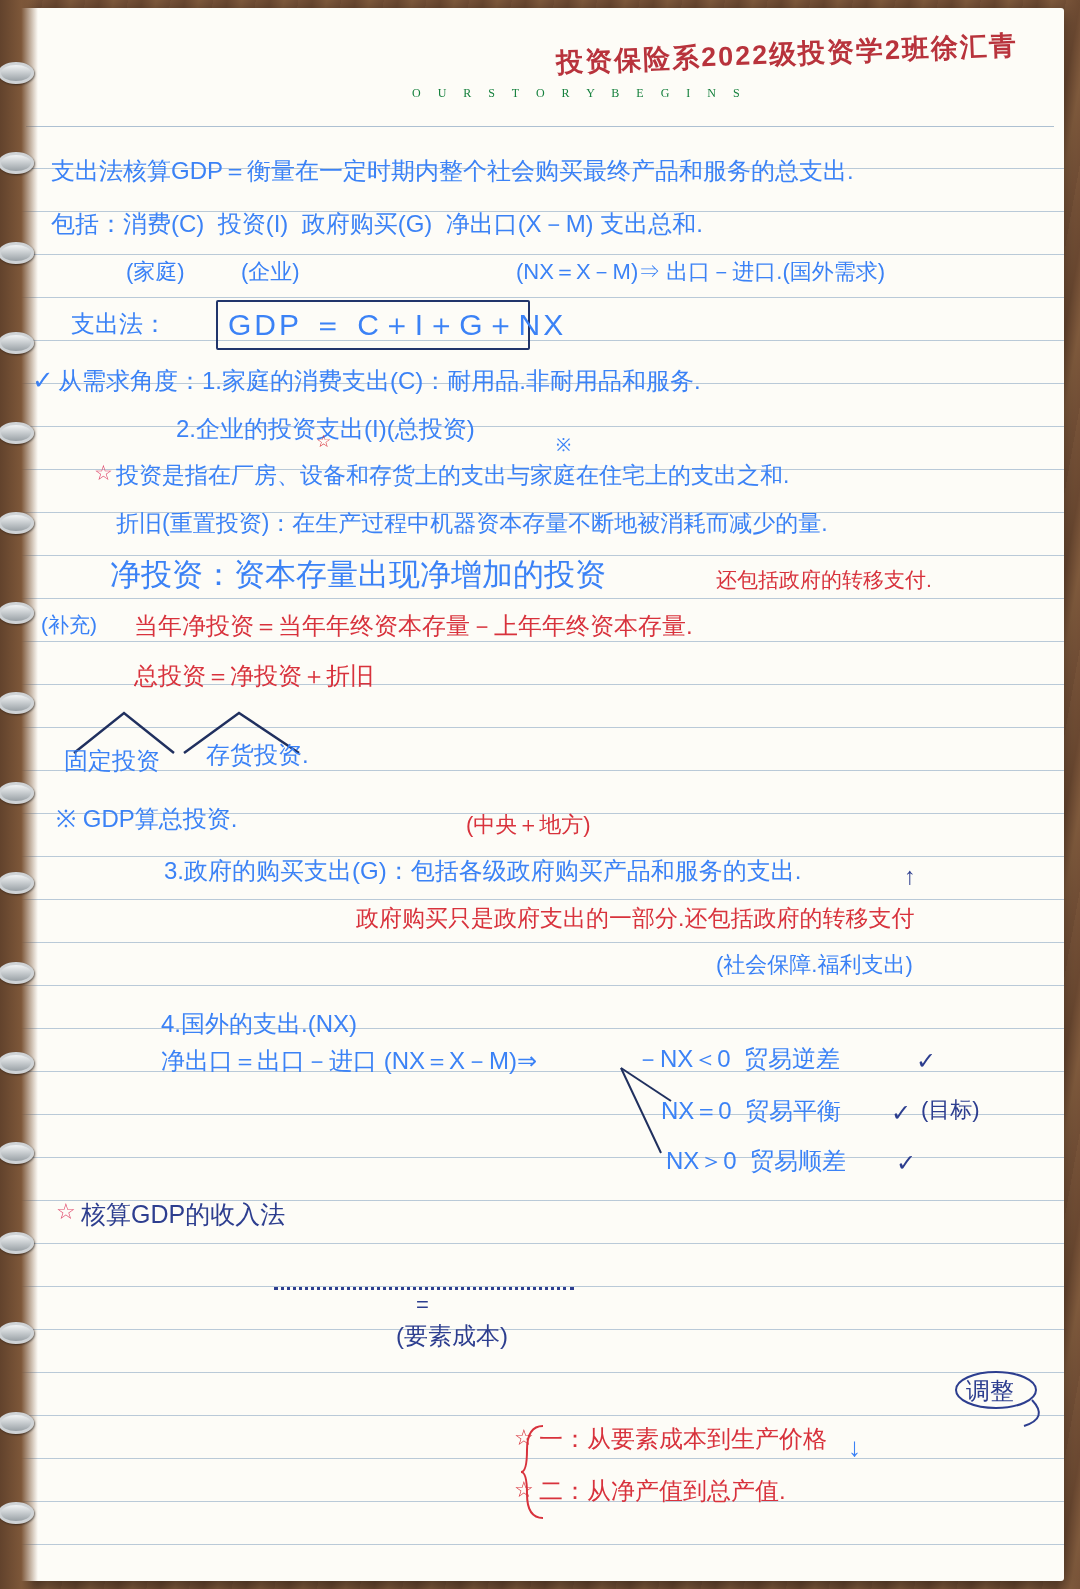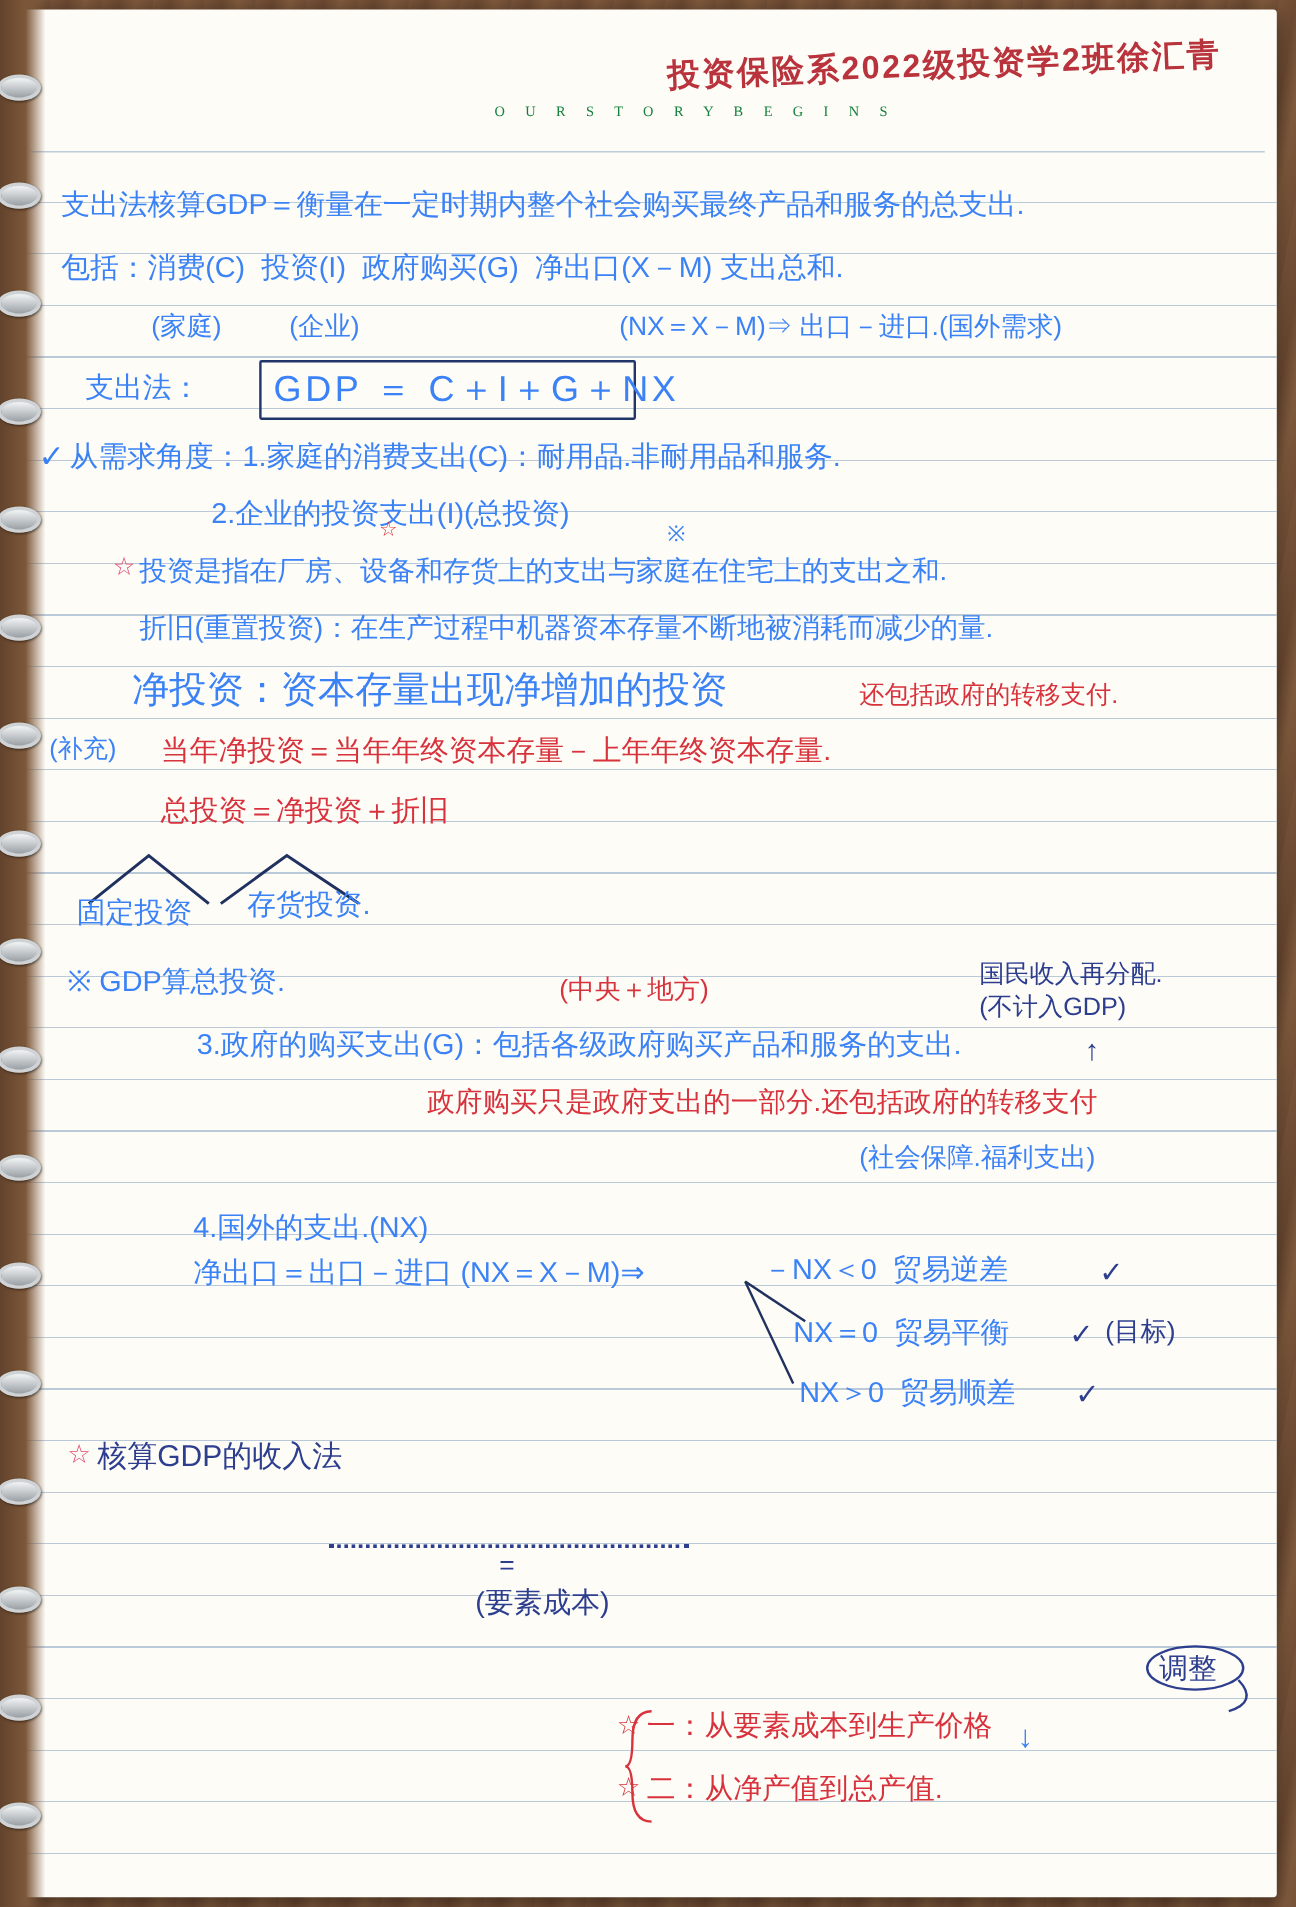--- a/index.html
+++ b/index.html
@@ -124,22 +124,20 @@
 
   <svg style="position:absolute;left:48px;top:700px;" width="290" height="48">
     <path d="M10 45 L60 5 L110 45" stroke="#20305f" stroke-width="2.5" fill="none"></path>
     <path d="M120 45 L175 5 L235 45" stroke="#20305f" stroke-width="2.5" fill="none"></path>
   </svg>
   <div class="hw ink" style="left:48px;top:740px;font-size:24px;">固定投资</div>
   <div class="hw ink" style="left:190px;top:734px;font-size:24px;">存货投资.</div>
 
   <div class="hw ink" style="left:40px;top:798px;font-size:24px;">※ GDP算总投资.</div>
   <div class="hw red" style="left:450px;top:805px;font-size:22px;">(中央＋地方)</div>
-  <div class="hw blue" style="left:800px;top:790px;font-size:21px;line-height:1.35;">国民收入再分配.
-(不计入GDP)</div>
   <div class="hw blue" style="left:888px;top:855px;font-size:24px;">↑</div>
 
   <div class="hw ink" style="left:148px;top:850px;font-size:24px;">3.政府的购买支出(G)：包括各级政府购买产品和服务的支出.</div>
   <div class="hw red" style="left:340px;top:898px;font-size:23px;">政府购买只是政府支出的一部分.还包括政府的转移支付</div>
   <div class="hw ink" style="left:700px;top:945px;font-size:22px;">(社会保障.福利支出)</div>
 
   <div class="hw ink" style="left:145px;top:1003px;font-size:24px;">4.国外的支出.(NX)</div>
   <div class="hw ink" style="left:145px;top:1040px;font-size:24px;">净出口＝出口－进口 (NX＝X－M)⇒</div>
 
   <svg style="position:absolute;left:600px;top:1055px;" width="120" height="110">

